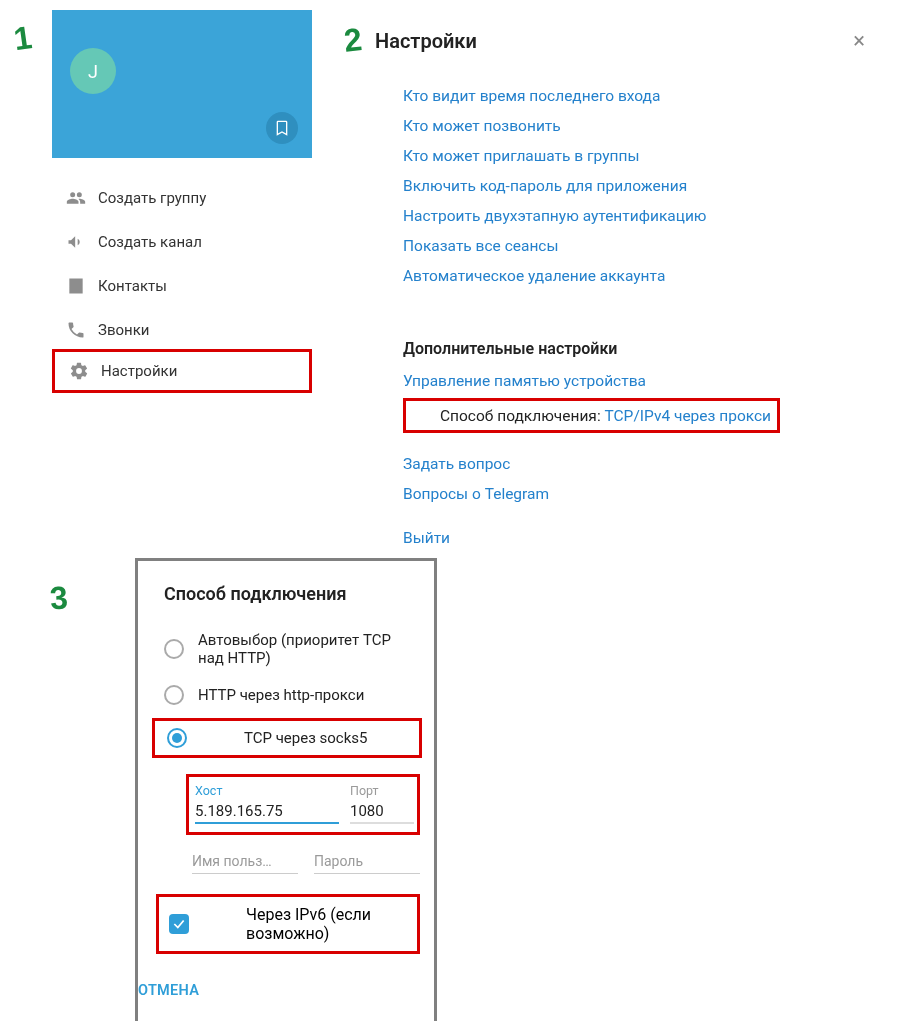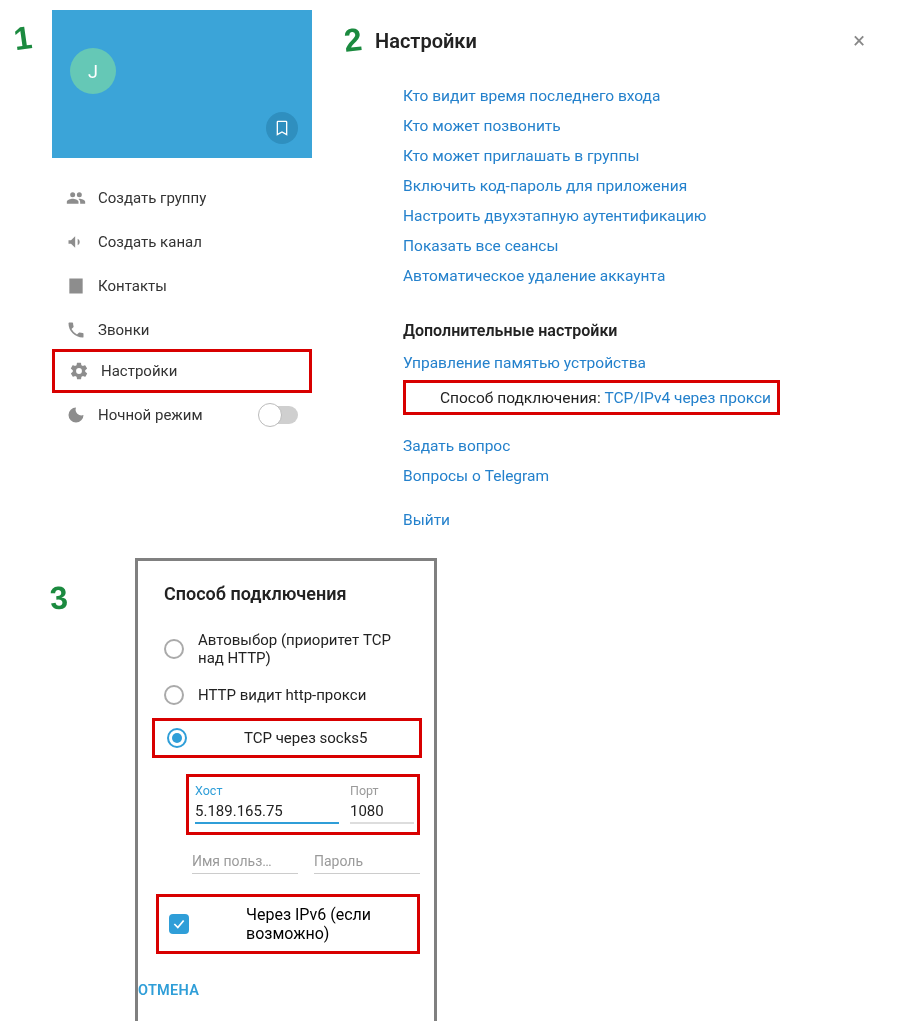--- a/index.html
+++ b/index.html
@@ -23,21 +23,21 @@
   .toggle::after { content:""; width:22px; height:22px; border-radius:50%; background:#fff; border:1px solid #bbb; position:absolute; left:-2px; top:-3px; }
   .sb-item.highlighted { border:3px solid #d80000; margin-top:-3px; }
   
   
   .settings { position:absolute; left:375px; top:28px; width:500px; }
   .settings-head { display:flex; align-items:center; padding: 0 10px 10px 0; }
   .settings-head h2 { margin:0; font-size:20px; font-weight:600; color:#222; flex:1; }
   .close-x { font-size:22px; color:#888; cursor:pointer; }
   .link-list { padding: 18px 0 0 28px; }
   .link { color:#2481cc; font-size:15.5px; padding:6px 0; display:block; cursor:pointer; }
-  .section-h { font-size:16px; font-weight:600; color:#222; margin-top:30px; margin-bottom:8px; }
+  .section-h { font-size:16px; font-weight:600; color:#222; margin-top:48px; margin-bottom:8px; }
   .mixed-line { font-size:15.5px; padding:6px 0;margin-left:28px; }
   .mixed-line .lbl { color:#222; }
   .mixed-line .lnk { color:#2481cc; cursor:pointer; }
   .conn-hl { border:3px solid #d80000; padding:5px 6px; display:inline-block; margin:2px 0; }
   
   
   .dialog-wrap { position:absolute; left:135px; top:558px; width:302px; border:3px solid #808080; padding:22px 0 18px 0; background:#fff; }
   .dialog-wrap h3 { margin:0 0 18px 26px; font-size:18px; font-weight:600; color:#222; }
   .radio-row { display:flex; align-items:center; padding:9px 26px; cursor:pointer; font-size:15px; color:#222; }
   .radio-btn { width:20px; height:20px; border-radius:50%; border:2px solid #aaa; margin-right:14px; flex-shrink:0; position:relative; }
@@ -113,29 +113,20 @@
         </span>
       <span>Звонки</span>
     </div>
     <div class="sb-item highlighted">
       <span class="ico">
           <svg viewBox="0 0 24 24">
             <path d="M19.4 13a7.6 7.6 0 0 0 .1-1 7.6 7.6 0 0 0-.1-1l2.1-1.6a.5.5 0 0 0 .1-.6l-2-3.5a.5.5 0 0 0-.6-.2l-2.5 1a7.3 7.3 0 0 0-1.7-1l-.4-2.6A.5.5 0 0 0 14 2h-4a.5.5 0 0 0-.5.4L9.1 5a7.3 7.3 0 0 0-1.7 1l-2.5-1a.5.5 0 0 0-.6.2l-2 3.5a.5.5 0 0 0 .1.6L4.6 11a7.6 7.6 0 0 0-.1 1 7.6 7.6 0 0 0 .1 1l-2.1 1.6a.5.5 0 0 0-.1.6l2 3.5a.5.5 0 0 0 .6.2l2.5-1a7.3 7.3 0 0 0 1.7 1l.4 2.6A.5.5 0 0 0 10 22h4a.5.5 0 0 0 .5-.4l.4-2.6a7.3 7.3 0 0 0 1.7-1l2.5 1a.5.5 0 0 0 .6-.2l2-3.5a.5.5 0 0 0-.1-.6zM12 15.5A3.5 3.5 0 1 1 15.5 12 3.5 3.5 0 0 1 12 15.5z"></path>
           </svg>
         </span>
       <span>Настройки</span>
-    </div>
-    <div class="sb-item toggle-row">
-      <span class="ico">
-          <svg viewBox="0 0 24 24">
-            <path d="M12 3a9 9 0 0 0 0 18 9 9 0 0 0 9-9 7 7 0 0 1-9-9z"></path>
-          </svg>
-        </span>
-      <span>Ночной режим</span>
-      <div class="toggle"></div>
     </div>
   </div>
 </div>
 
 <div class="settings">
   <div class="settings-head">
     <h2>Настройки</h2>
     <span class="close-x">×</span>
   </div>
   <div class="link-list">
@@ -162,21 +153,21 @@
 
 <div class="dialog-wrap">
   <h3>Способ подключения</h3>
 
   <div class="radio-row">
     <span class="radio-btn"></span>
     <span>Автовыбор (приоритет TCP над HTTP)</span>
   </div>
   <div class="radio-row">
     <span class="radio-btn"></span>
-    <span>HTTP видит http-прокси</span>
+    <span>HTTP через http-прокси</span>
   </div>
   <div class="radio-row hl-red">
     <span class="radio-btn checked"></span>
     <span>TCP через socks5</span>
   </div>
 
   <div class="fields-row hl-red">
     <div class="fld">
       <span class="fld-label">Хост</span>
       <input class="fld-val" value="5.189.165.75" style="">

